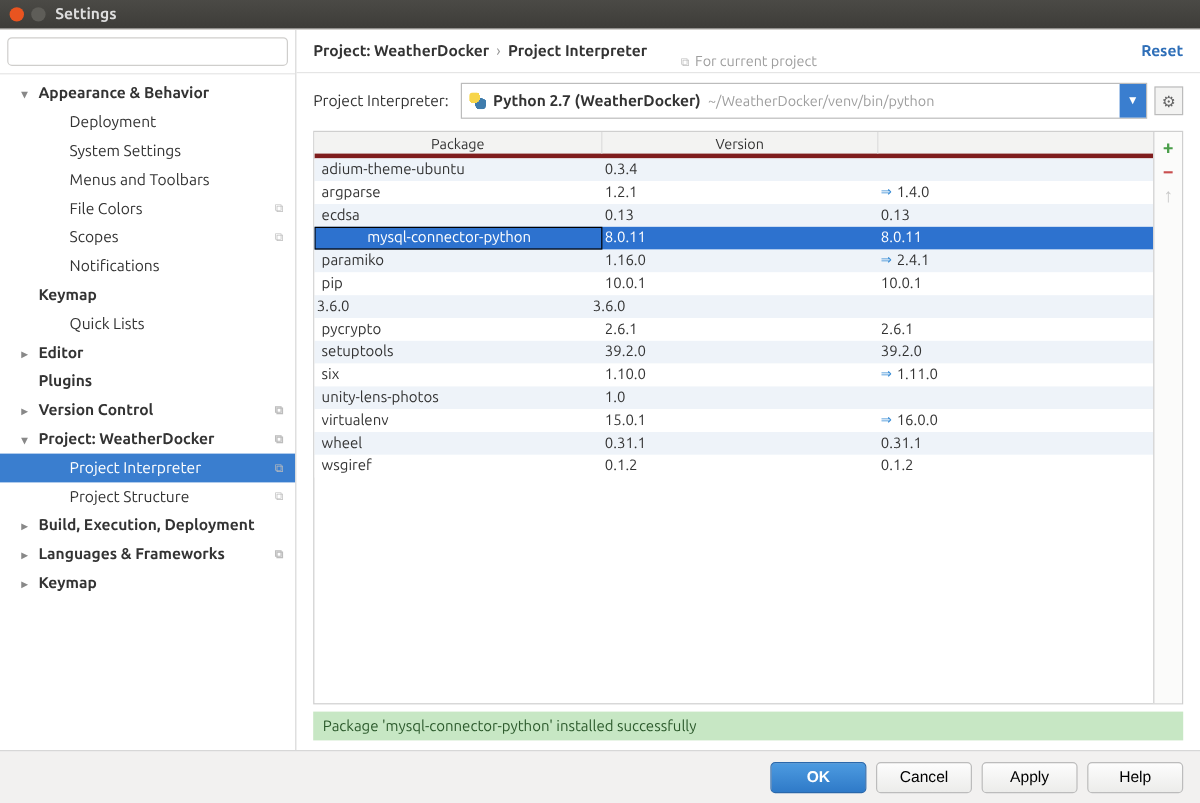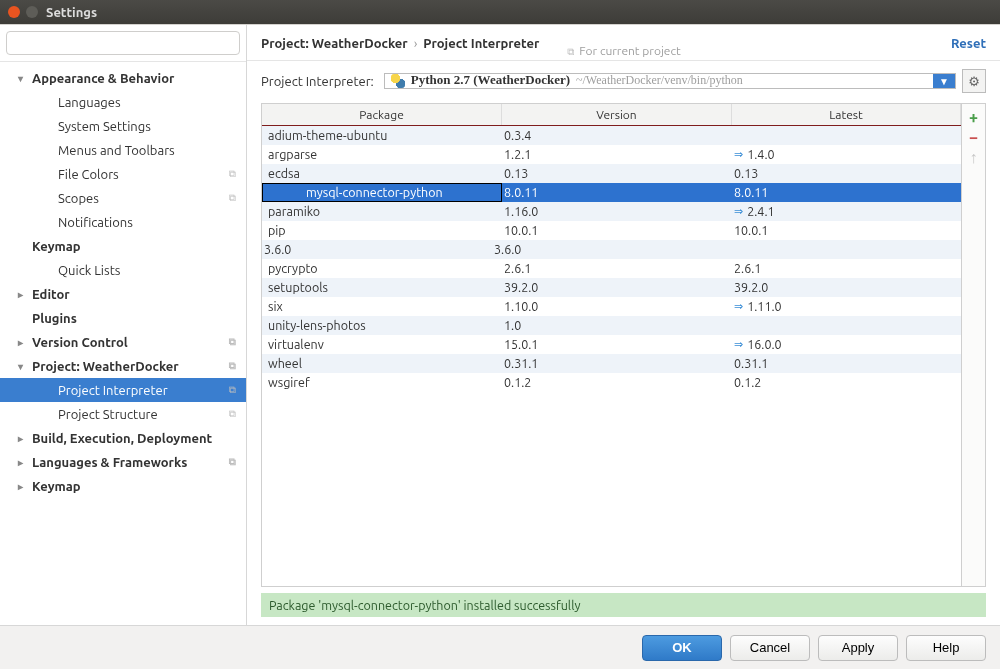--- a/index.html
+++ b/index.html
@@ -35,33 +35,33 @@
 .breadcrumb { height: 36px; display: flex; align-items: center; padding: 0 14px; gap: 6px; border-bottom: 1px solid #e5e5e5; }
 .breadcrumb .proj { font-weight: bold; }
 .breadcrumb .sep { color: #999; }
 .breadcrumb .crumb { font-weight: bold; }
 .breadcrumb .for-cur { color: #9e9e9e; margin-left: 18px; font-weight: normal; font-size:12px;margin-top:17px; }
 .breadcrumb .reset { margin-left: auto; color: #2f6fb8; font-weight: bold; }
 .copy-icon-sm { display:inline-block; width:12px; color:#bdbdbd; font-size:10px; margin-left:4px;}
 
 .interp-row { display: flex; align-items: center; padding: 8px 14px 10px; gap: 6px; }
 .interp-row label { margin-right: 4px; }
-.interp-combo { flex: 1; display: flex; align-items: flex-end; height: 16px; border: 1px solid #bcbcbc; background: #fff; font-family: Liberation Serif, serif; }
+.interp-combo { flex: 1; display: flex; align-items: center; height: 30px; border: 1px solid #bcbcbc; background: #fff; }
 .interp-combo .py-icon { width:14px; height:14px; margin: 0 6px; background:
   radial-gradient(circle at 30% 30%, #f7d54a 35%, transparent 36%),
   radial-gradient(circle at 70% 70%, #3f7cac 35%, transparent 36%); border-radius:3px; }
 .interp-combo .value { font-weight: bold; }
 .interp-combo .path { color: #9e9e9e; margin-left: 6px; font-weight: normal; font-size:12px;}
 .interp-combo .dd-btn { margin-left: auto; width: 22px; height: 100%; background: #3a7ecf; color: #fff; display:flex; align-items:center; justify-content:center; font-size:10px; }
 .gear-btn { width: 24px; height: 24px; border: 1px solid #bcbcbc; background: #f3f3f2; display:flex; align-items:center; justify-content:center; color:#666; font-size:13px; }
 
 
 .table-wrap { flex: 1; display: flex; margin: 0 14px 6px; border: 1px solid #cfcfcf; }
 .pkg-table { flex: 1; overflow: auto; }
-.pkg-header { display: flex; background: #f3f3f2; border-bottom: 1px solid #7f1d1d; height: 22px; }
+.pkg-header { display: flex; background: #f3f3f2; border-bottom: 4px solid #7f1d1d; height: 22px; }
 .pkg-header div { text-align: center; font-size: 12px; line-height: 22px; border-right: 1px solid #ddd; }
 .col-name { width: 240px; }
 .col-ver { width: 230px; }
 .col-lat { flex: 1; }
 .pkg-row { display: flex; height: 19px; line-height: 19px; font-size: 12.5px; }
 .pkg-row:nth-child(odd) { background: #eef3f9; }
 .pkg-row:nth-child(even) { background: #ffffff; }
 .pkg-row.selected { background: #2d72cf !important; color: #fff; }
 .pkg-row.selected .c-name { outline: 1px solid #000; outline-offset: -1px; padding-left: 44px; }
 .pkg-row .c-name { width: 240px; padding-left: 6px; }
@@ -101,21 +101,21 @@
         <input class="search-input" placeholder="" style="">
       </div>
     </div>
     <div class="tree" id="tree">
         <div class="tree-item level-1" style="font-weight: bold;">
           <span class="caret">▾</span>
           <span>Appearance &amp; Behavior</span>
         </div>
         <div class="tree-item level-2">
           <span class="caret"></span>
-          <span>Languages</span>
+          <span>Deployment</span>
         </div>
         <div class="tree-item level-2">
           <span class="caret"></span>
           <span>System Settings</span>
         </div>
         <div class="tree-item level-2">
           <span class="caret"></span>
           <span>Menus and Toolbars</span>
         </div>
         <div class="tree-item level-2">
@@ -202,21 +202,20 @@
         <span class="dd-btn">▼</span>
       </div>
       <div class="gear-btn">⚙</div>
     </div>
 
     <div class="table-wrap">
       <div class="pkg-table">
         <div class="pkg-header">
           <div class="col-name">Package</div>
           <div class="col-ver">Version</div>
-          <div class="col-lat">Latest</div>
         </div>
         <div id="pkg-body">
             <div class="pkg-row">
               <div class="c-name">adium-theme-ubuntu</div>
               <div class="c-ver">0.3.4</div>
               <div class="c-lat">
                 <span></span>
               </div>
             </div>
             <div class="pkg-row">

